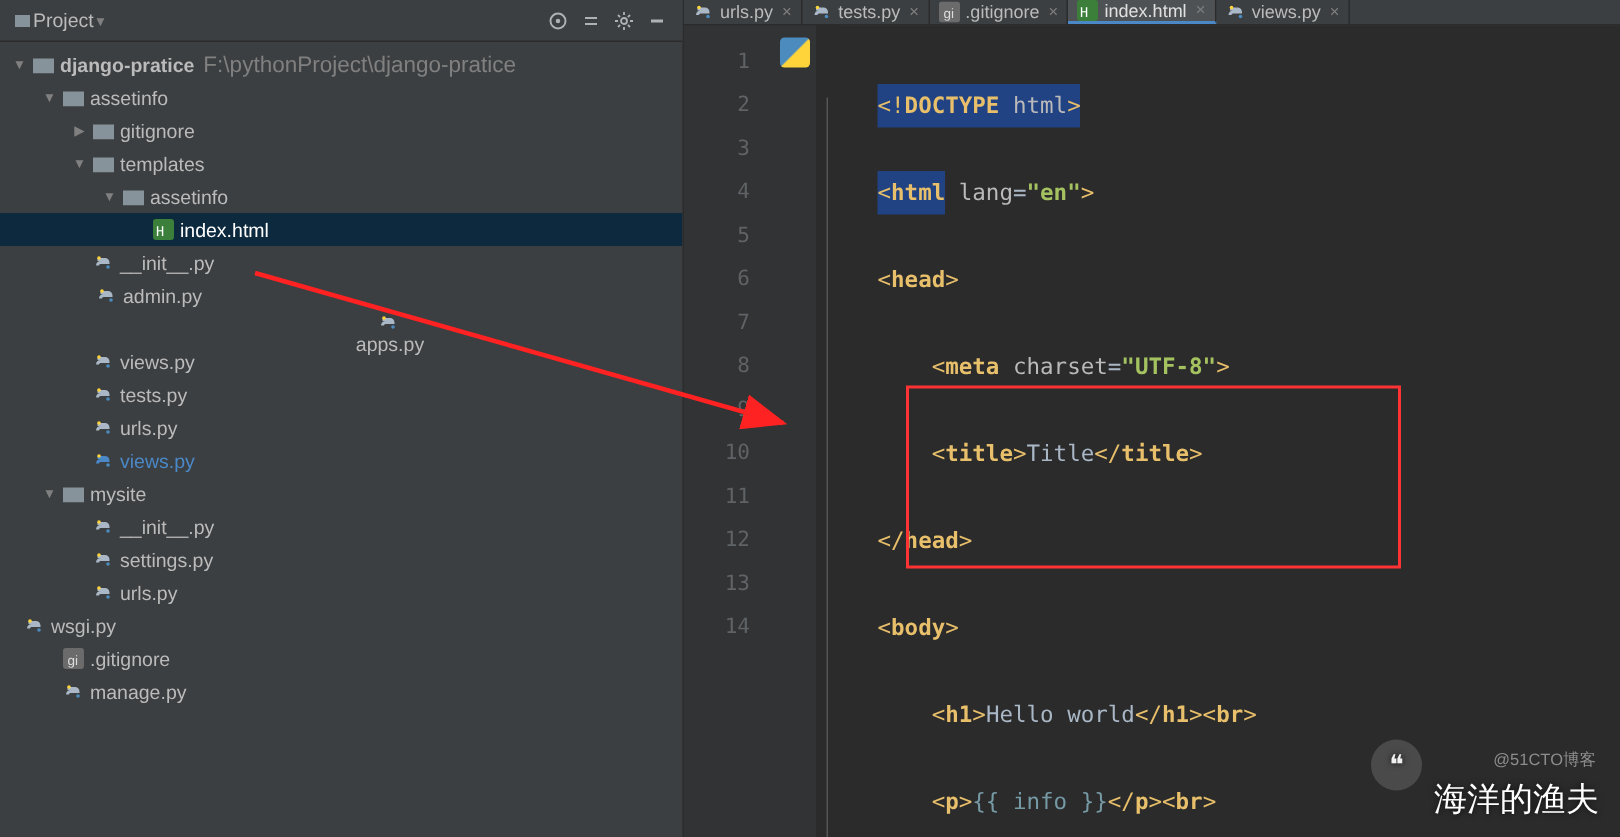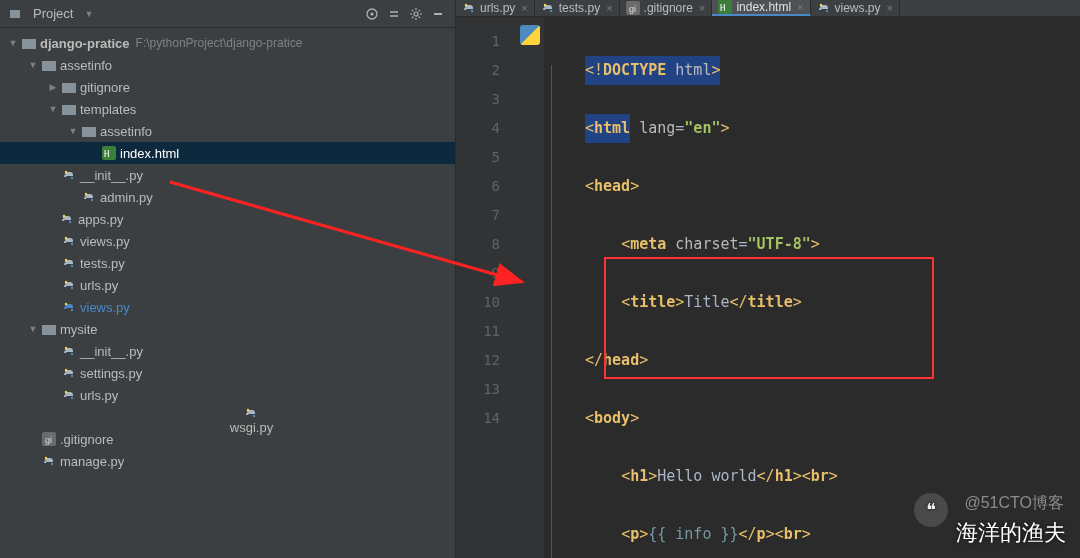--- a/index.html
+++ b/index.html
@@ -25,21 +25,21 @@
     }
     .sidebar-header {
       height: 28px;
       display: flex;
       align-items: center;
       padding: 0 6px 0 8px;
       border-bottom: 1px solid #2b2b2b;
       background: #3c3f41;
     }
     .sidebar-header .proj-label {
-      display: flex; align-items: center; gap: 11px;
+      display: flex; align-items: center; gap: 0;
       color: #bbbbbb;
     }
     .sidebar-header .spacer { flex: 1; }
     .sidebar-header .hdr-icon {
       width: 22px; height: 22px; display: inline-flex;
       align-items: center; justify-content: center;
       color: #afb1b3; cursor: pointer;
     }
     .tree {
       flex: 1;
@@ -65,21 +65,21 @@
       color: #808080;
       font-size: 9px;
     }
     .tree-row .row-icon {
       width: 18px;
       display: inline-flex;
       justify-content: center;
       align-items: center;
     }
     .tree-row .row-label { padding-left: 2px; }
-    .tree-row .row-extra { color: #808080; padding-left: 6px; font-size: 12px; }
+    .tree-row .row-extra { color: #808080; padding-left: 6px; font-size: 15px; }
 
     
     .editor-area {
       flex: 1;
       display: flex;
       flex-direction: column;
       background: #2b2b2b;
     }
     .tab-bar {
       height: 28px;
@@ -188,21 +188,21 @@
     .wm-icon {
       width: 34px; height: 34px;
       border-radius: 50%;
       background: rgba(255,255,255,.15);
       display: flex; align-items: center; justify-content: center;
       font-size: 18px;
     }
     .wm-main { font-size: 22px; font-weight: 500; color: #fff; margin-top: 46px; }
     .wm-sub {
       position: absolute; right: 16px; bottom: 44px;
-      color: #8c8c8c; font-size: 16px; text-align: center;
+      color: #8c8c8c; font-size: 11px; text-align: center;
     }
 
     
     svg { display: block; }
     .folder-icon { fill: #87939a; }
   </style>
 </head>
 <body>
 
 <div class="ide">
@@ -304,33 +304,33 @@
             <span class="row-icon">
               <svg width="14" height="14">
                 <rect width="14" height="14" rx="2" fill="#3c3f41"></rect>
                 <path d="M3 5h5a2 2 0 012 2v0H5a2 2 0 00-2 2" fill="none" stroke="#a9b7c6" stroke-width="2"></path>
                 <circle cx="4" cy="4" r="1.2" fill="#ffd43b"></circle>
                 <circle cx="10" cy="10" r="1.2" fill="#4b8bbe"></circle>
               </svg>
             </span>
             <span class="row-label">__init__.py</span>
           </div>
-          <div class="tree-row" style="padding-left: 66px; align-items: center;">
+          <div class="tree-row" style="padding-left: 48px; align-items: center;">
             <span class="arrow"></span>
             <span class="row-icon">
               <svg width="14" height="14">
                 <rect width="14" height="14" rx="2" fill="#3c3f41"></rect>
                 <path d="M3 5h5a2 2 0 012 2v0H5a2 2 0 00-2 2" fill="none" stroke="#a9b7c6" stroke-width="2"></path>
                 <circle cx="4" cy="4" r="1.2" fill="#ffd43b"></circle>
                 <circle cx="10" cy="10" r="1.2" fill="#4b8bbe"></circle>
               </svg>
             </span>
             <span class="row-label">admin.py</span>
           </div>
-          <div class="tree-row" style="padding-left: 44px;">
+          <div class="tree-row" style="padding-left: 63px; flex-direction: column;">
             <span class="arrow"></span>
             <span class="row-icon">
               <svg width="14" height="14">
                 <rect width="14" height="14" rx="2" fill="#3c3f41"></rect>
                 <path d="M3 5h5a2 2 0 012 2v0H5a2 2 0 00-2 2" fill="none" stroke="#a9b7c6" stroke-width="2"></path>
                 <circle cx="4" cy="4" r="1.2" fill="#ffd43b"></circle>
                 <circle cx="10" cy="10" r="1.2" fill="#4b8bbe"></circle>
               </svg>
             </span>
             <span class="row-label">apps.py</span>
@@ -421,21 +421,21 @@
             <span class="row-icon">
               <svg width="14" height="14">
                 <rect width="14" height="14" rx="2" fill="#3c3f41"></rect>
                 <path d="M3 5h5a2 2 0 012 2v0H5a2 2 0 00-2 2" fill="none" stroke="#a9b7c6" stroke-width="2"></path>
                 <circle cx="4" cy="4" r="1.2" fill="#ffd43b"></circle>
                 <circle cx="10" cy="10" r="1.2" fill="#4b8bbe"></circle>
               </svg>
             </span>
             <span class="row-label">urls.py</span>
           </div>
-          <div class="tree-row" style="padding-left: 46px; flex-direction: column;">
+          <div class="tree-row" style="">
             <span class="arrow"></span>
             <span class="row-icon">
               <svg width="14" height="14">
                 <rect width="14" height="14" rx="2" fill="#3c3f41"></rect>
                 <path d="M3 5h5a2 2 0 012 2v0H5a2 2 0 00-2 2" fill="none" stroke="#a9b7c6" stroke-width="2"></path>
                 <circle cx="4" cy="4" r="1.2" fill="#ffd43b"></circle>
                 <circle cx="10" cy="10" r="1.2" fill="#4b8bbe"></circle>
               </svg>
             </span>
             <span class="row-label">wsgi.py</span>

